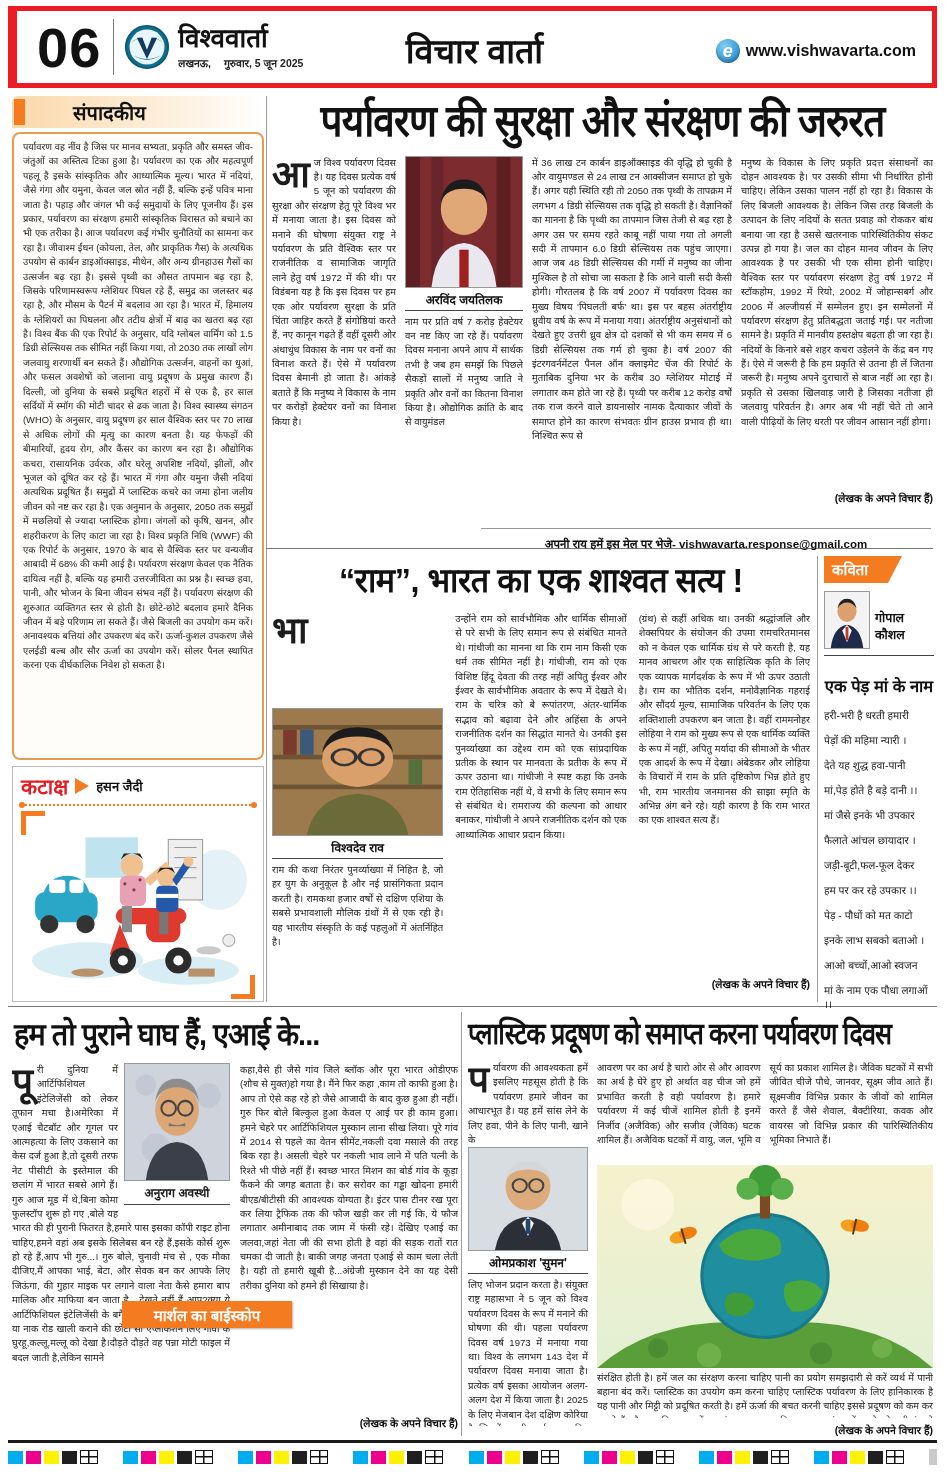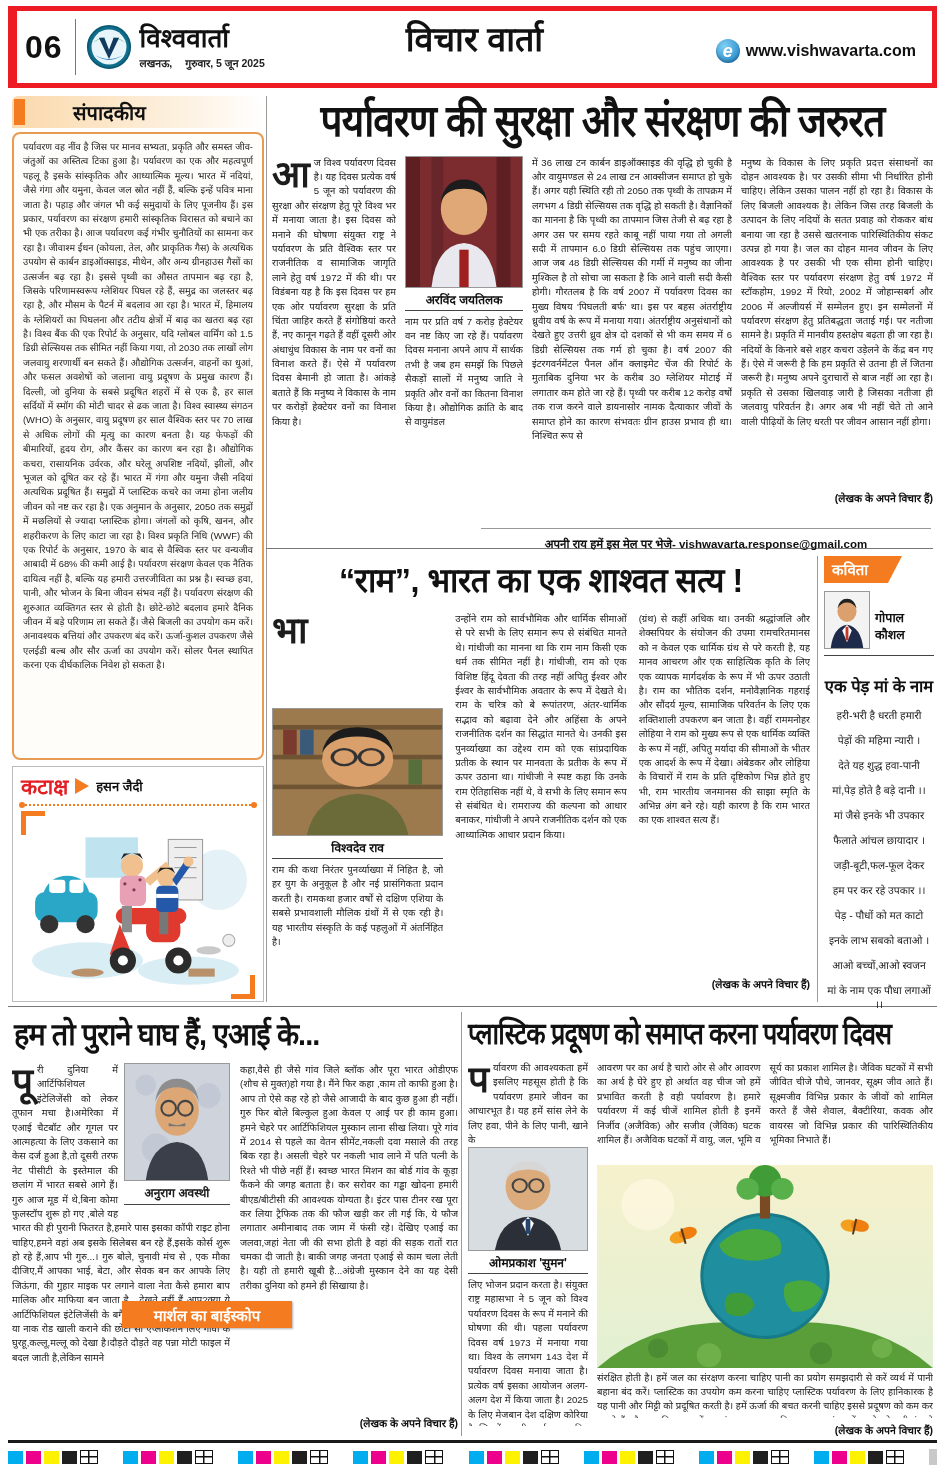--- a/index.html
+++ b/index.html
@@ -4,28 +4,28 @@
 <style>
   * { margin:0; padding:0; box-sizing:border-box; }
   html,body { background:#fff; }
   body { font-family:"Liberation Sans","DejaVu Sans",sans-serif; color:#111; }
   #page { position:relative; width:945px; height:1474px; background:#fff; overflow:hidden; }
 
   
   #header { position:absolute; left:8px; top:6px; width:929px; height:82px;
             border:5px solid #ed1c24; border-left-width:9px; background:#fff;
             display:flex; align-items:center; }
-  .pgnum { font-size:32px; font-weight:bold; padding:0 12px 0 8px; letter-spacing:1px; }
+  .pgnum { font-size:56px; font-weight:bold; padding:0 12px 0 20px; letter-spacing:1px; }
   .hdr-div { width:1px; height:56px; background:#777; margin-right:10px; }
   .logo { width:46px; height:46px; margin-right:8px; flex:0 0 auto; }
   .masthead-block { display:flex; flex-direction:column;justify-content:center; }
   .masthead { font-size:26px; font-weight:bold; line-height:1; letter-spacing:0; }
   .dateline { font-size:10.5px; font-weight:bold; margin-top:5px; color:#222; }
   .dateline .city { margin-right:10px; }
-  .page-title { position:absolute; left:0; right:0; text-align:center; top:4px;
+  .page-title { position:absolute; left:0; right:0; text-align:center; top:16px;
                 font-size:34px; font-weight:bold; letter-spacing:0; }
   .website-wrap { position:absolute; right:16px; top:28px; display:flex; align-items:center; gap:6px; }
   .eicon { width:24px; height:24px; border-radius:50%;
            background:radial-gradient(circle at 35% 30%, #7fd0f5, #1279be);
            color:#fff; font-weight:bold; font-style:italic; font-size:18px;
            display:flex; align-items:center; justify-content:center;
            box-shadow:inset 0 -2px 3px rgba(0,0,0,.25); }
   .website { font-size:16px; font-weight:bold; }
 
   
@@ -87,21 +87,21 @@
 
   
   #poem { position:absolute; left:824px; top:556px; width:110px; }
   .poem-label { width:78px; background:#f47b20; color:#fff; font-weight:bold; font-size:15px;
                 padding:3px 12px 4px 8px; clip-path:polygon(0 0,100% 0,82% 100%,0 100%); }
   .poet-row { display:flex; align-items:flex-end; gap:5px; margin:8px 0 6px; }
   .poem-photo { width:46px; height:58px; border:1px solid #999; flex:0 0 auto; }
   .poet-name { font-weight:bold; font-size:12.5px; padding-bottom:6px; }
   .poem-title { border-top:1px solid #444; text-align:center; font-size:16.5px; font-weight:bold;
                 padding-top:18px; margin-top:2px; }
-  .poem-line { text-align:center; font-size:10.4px; margin-top:11px; color:#1c1c1c; }
+  .poem-line { font-size:10.4px; margin-top:11px; color:#1c1c1c; }
 
   
   #ai-article { position:absolute; left:12px; top:1012px; width:446px; }
   .headline3 { font-size:31px; font-weight:bold; white-space:nowrap; letter-spacing:-1px;
                transform:scaleX(.93); transform-origin:left; margin-left:2px; }
   .ai-cols { display:flex; gap:10px; margin-top:9px; height:372px; position:relative; }
   .ai-cols > div { flex:1; }
   .ai-photowrap { float:right; width:106px; margin:0 0 3px 6px; }
   .banner { position:absolute; left:110px; top:238px; width:170px; height:27px; background:#f47b20;
             color:#fff; font-weight:bold; font-size:15px; display:flex; align-items:center;

